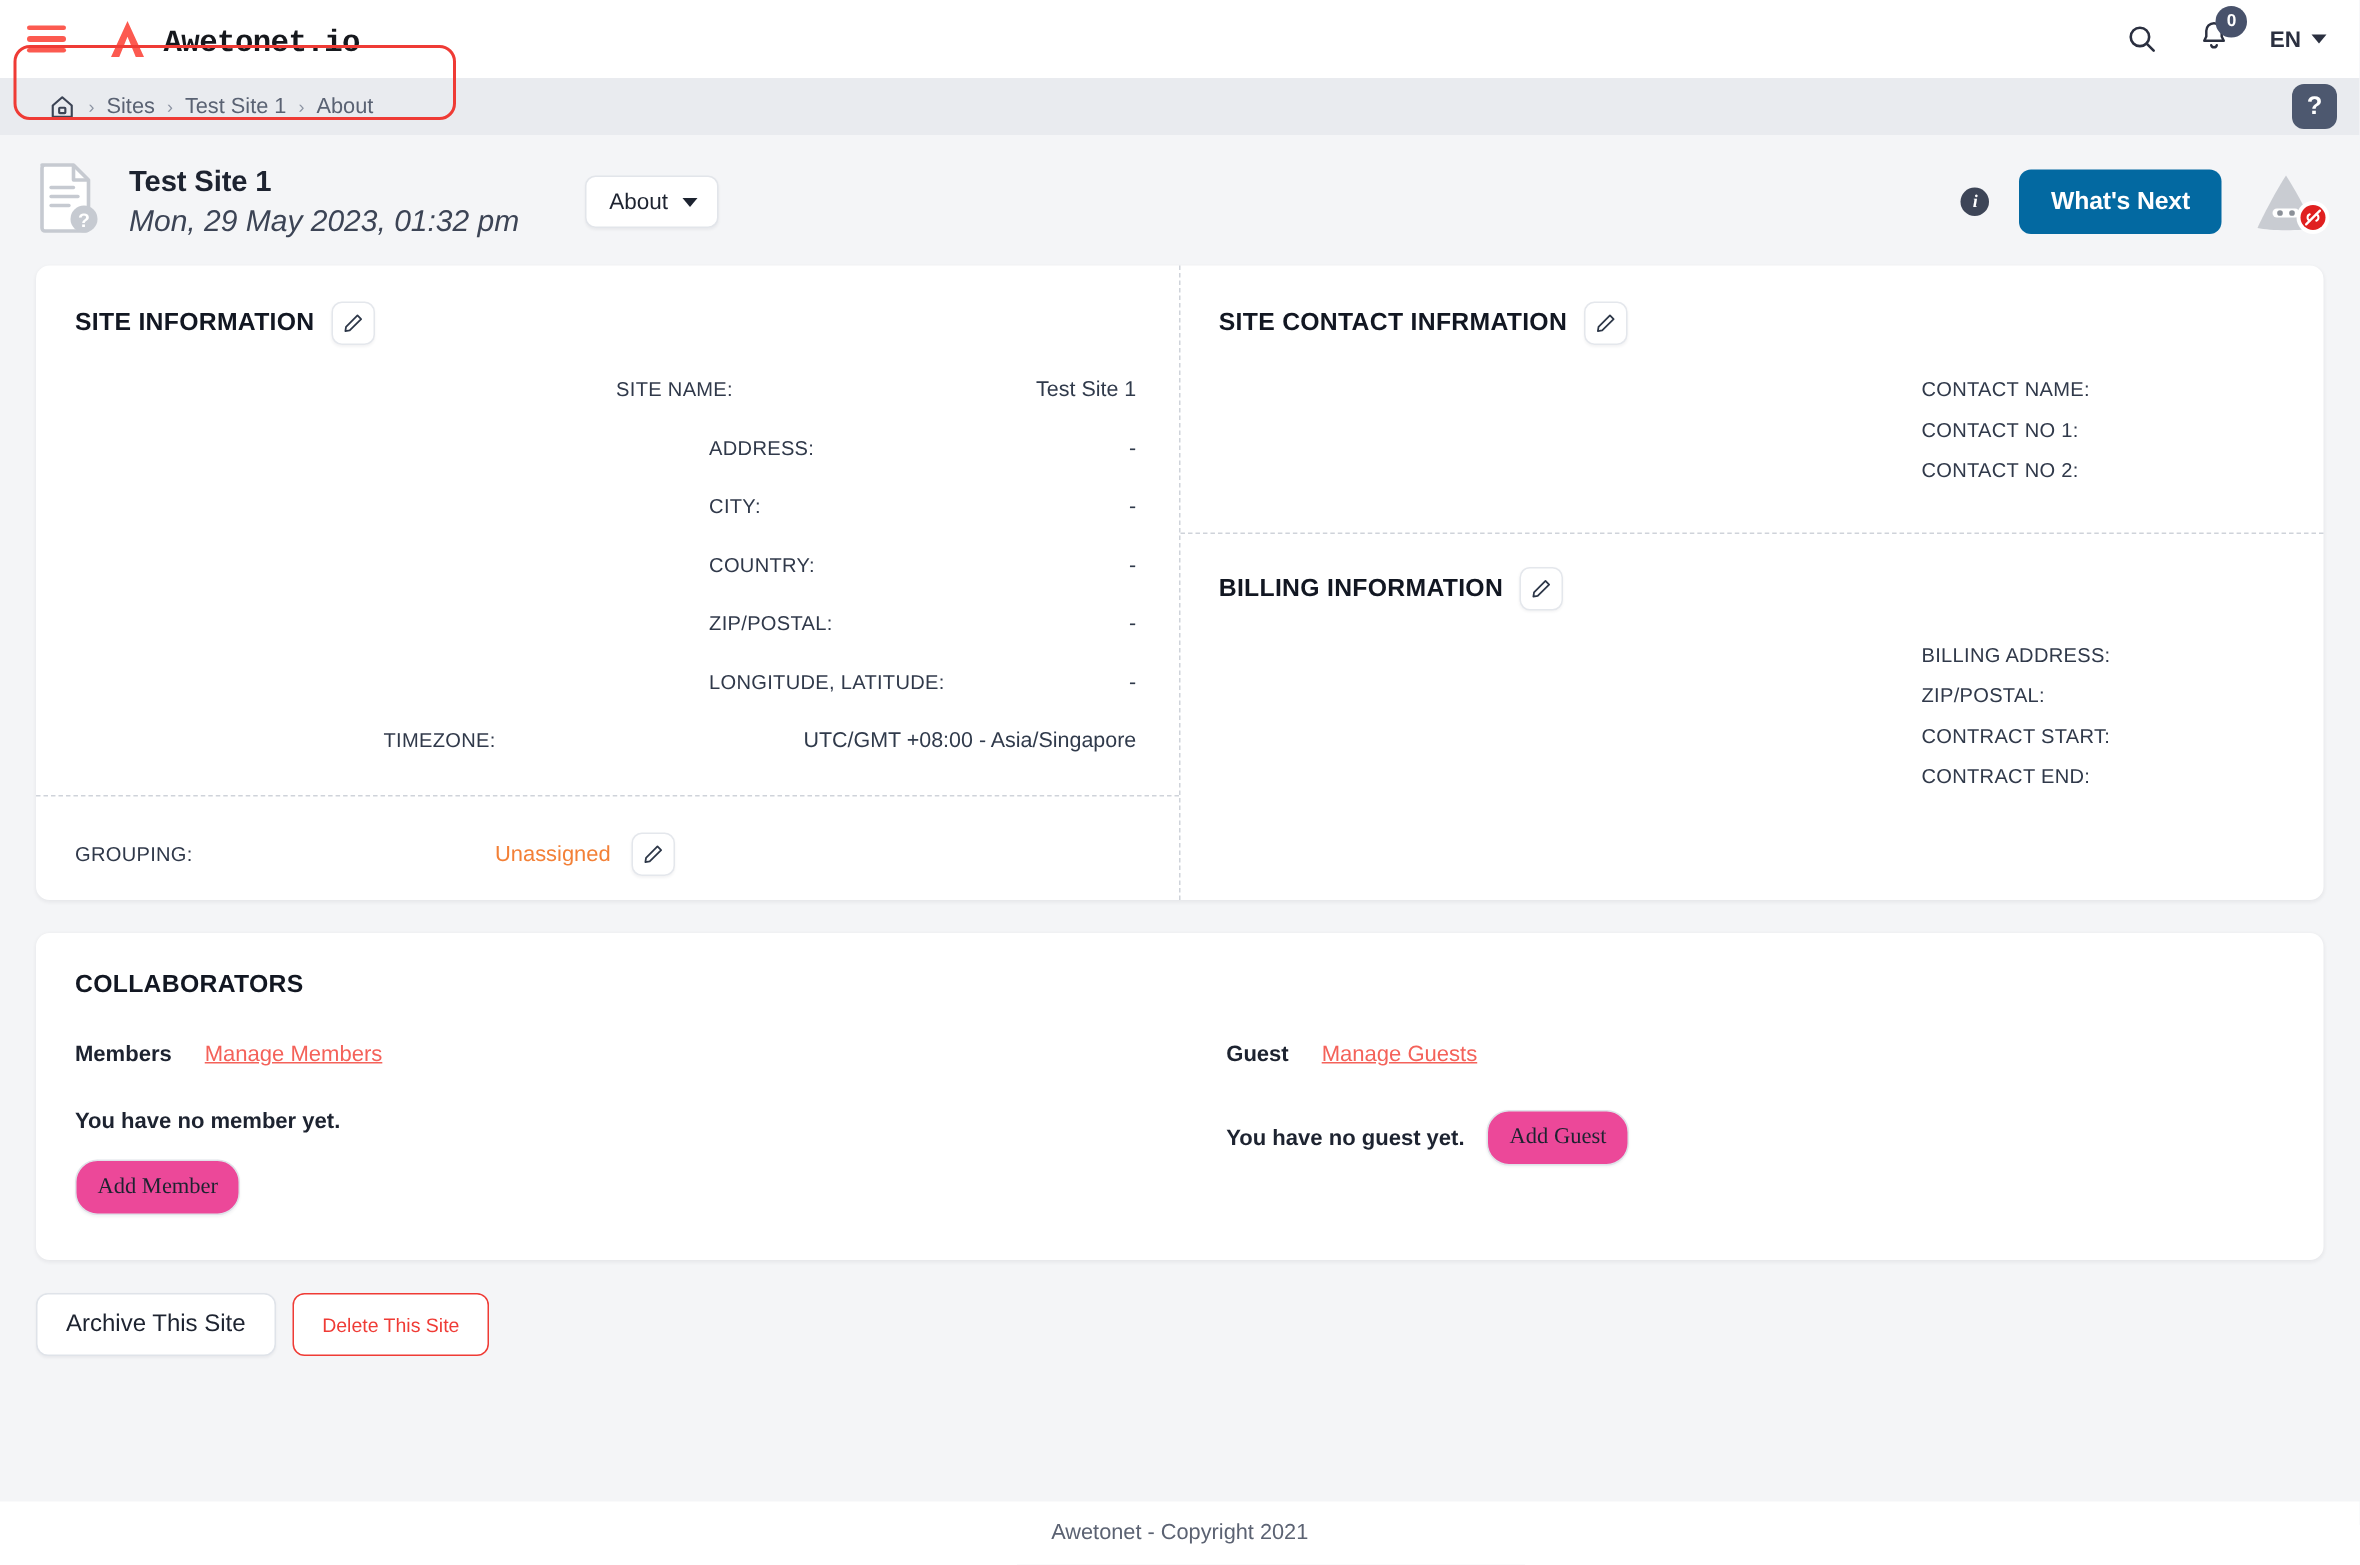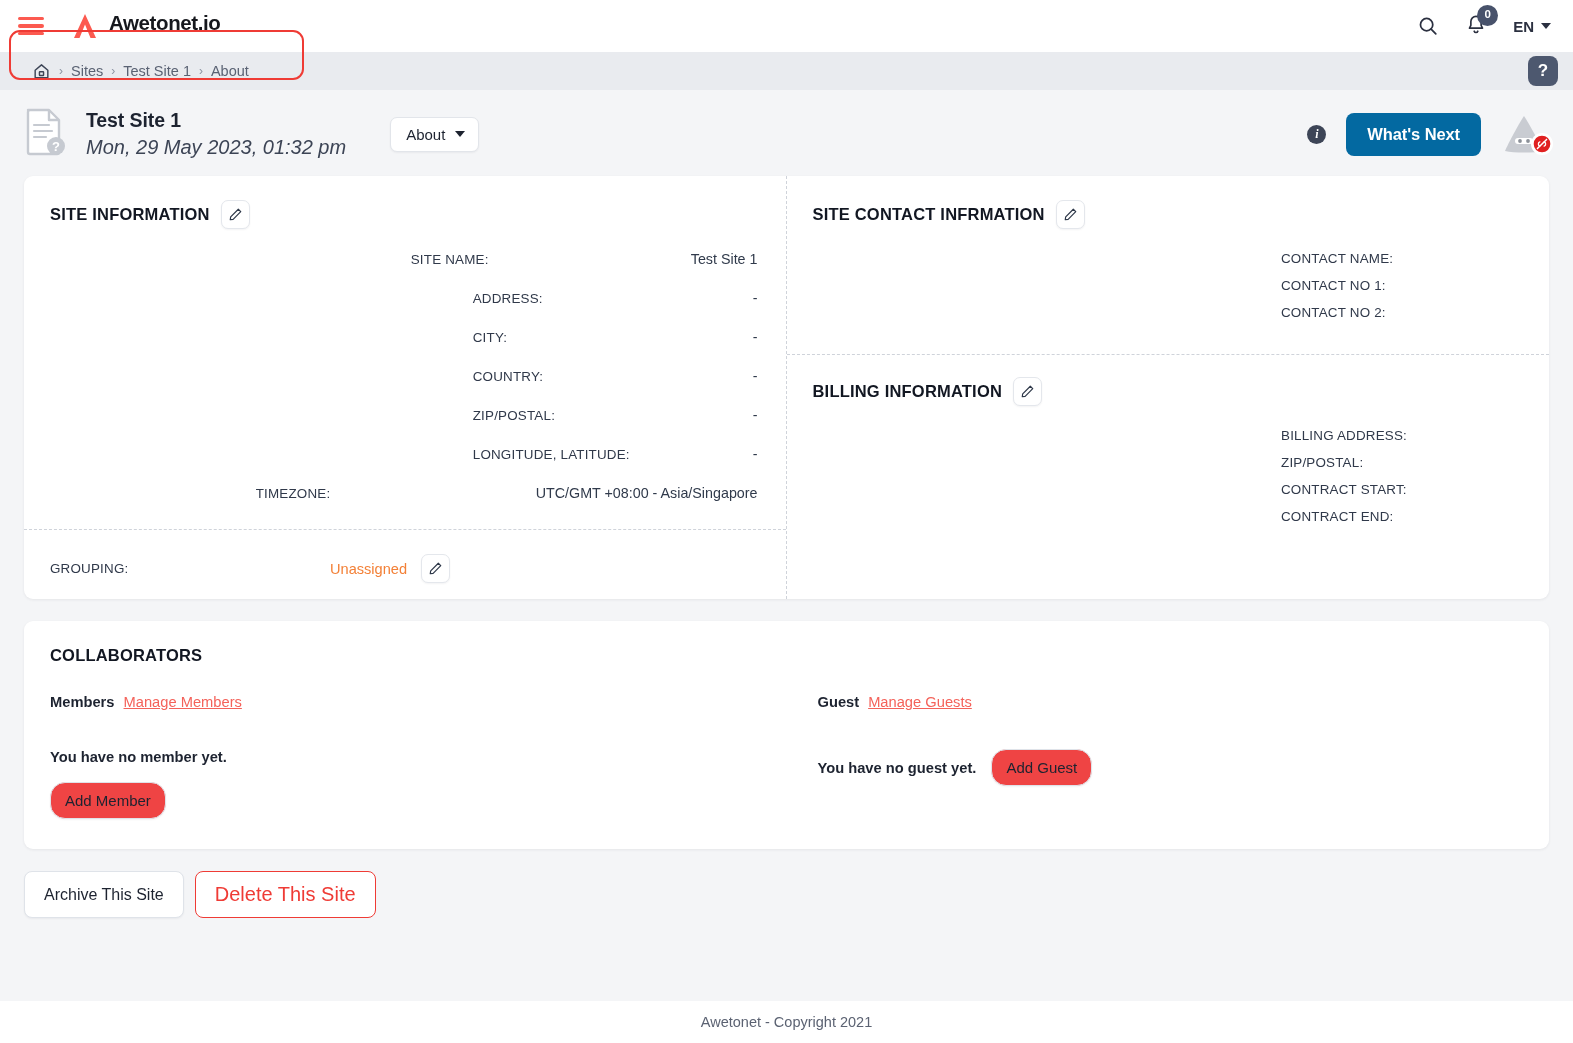--- a/index.html
+++ b/index.html
@@ -24,21 +24,21 @@
   .hamburger {
     width: 26px; height: 19px;
     display: flex; flex-direction: column; justify-content: space-between;
     cursor: pointer;
     margin-right: 26px;
   }
   .hamburger span {
     display: block; height: 3.4px; width: 100%;
     background: #fc5a50; border-radius: 3px;
   }
-  .brand { display: flex; align-items: flex-start; gap: 9px; cursor: pointer; }
+  .brand { display: flex; align-items: flex-end; gap: 9px; cursor: pointer; font-family: Liberation Mono, monospace; }
   .brand-mark { width: 30px; height: 30px; }
   .brand-text {
     font-size: 20.5px; font-weight: 700; letter-spacing: -0.4px;
     color: #16181d;
   }
   .topbar-right {
     margin-left: auto; display: flex; align-items: center; gap: 26px;
   }
   .icon-btn {
     background: none; border: none; cursor: pointer;
@@ -198,50 +198,50 @@
 
   
   .collab-card { margin-top: 22px; padding: 25px 28px 30px 26px; }
   .collab-title {
     font-size: 16.5px; font-weight: 700; color: #121722;
     letter-spacing: 0.2px; margin-bottom: 29px;
   }
   .collab-cols { display: flex; }
   .collab-col { flex: 1 1 50%; }
   .collab-col.guest-col { padding-left: 32px; }
-  .collab-row1 { display: flex; align-items: flex-end; gap: 9px; margin-bottom: 39px; }
+  .collab-row1 { display: flex; align-items: flex-end; gap: 22px; margin-bottom: 29px; }
   .collab-kind { font-size: 14.7px; font-weight: 700; color: #1d2330; }
   .manage-link {
     font-size: 14.7px; color: #f4625a;
     text-decoration: underline; cursor: pointer;
   }
   .collab-row2 { display: flex; align-items: center; gap: 15px; }
   .empty-text { font-size: 14.7px; font-weight: 700; color: #1d2330; }
   .ghost-btn {
-    background: #ef4444; border: 1px solid #dfe3e9; border-radius: 15px;
+    background: #ec4899; border: 1px solid #dfe3e9; border-radius: 15px;
     padding: 9px 14px; font-size: 15px; color: #1d2330;
-    cursor: pointer; font-family: Liberation Sans, sans-serif;
+    cursor: pointer; font-family: Liberation Serif, serif;
     box-shadow: 0 1px 2px rgba(20,25,40,.05);
   }
   .member-btn-wrap { margin-top: 17px; }
 
   
   .bottom-actions {
     display: flex; gap: 11px;
     padding: 22px 0 0 24px;
   }
   .btn-archive {
     background: #ffffff; border: 1px solid #dfe3e9; border-radius: 8px;
     padding: 11px 19px; font-size: 16px; color: #1d2330;
     cursor: pointer; font-family: inherit;
     box-shadow: 0 1px 2px rgba(20,25,40,.05);
   }
   .btn-delete {
     background: #ffffff; border: 1.6px solid #ef3b35; border-radius: 8px;
-    padding: 11px 19px; font-size: 20px; color: #ef3b35;
+    padding: 11px 19px; font-size: 13px; color: #ef3b35;
     cursor: pointer; font-family: inherit;
   }
 
   
   .footer {
     position: absolute; left: 0; bottom: 0;
     width: 100%; height: 42px;
     background: #ffffff;
     display: flex; align-items: center; justify-content: center;
     font-size: 14.5px; color: #5b6272;

